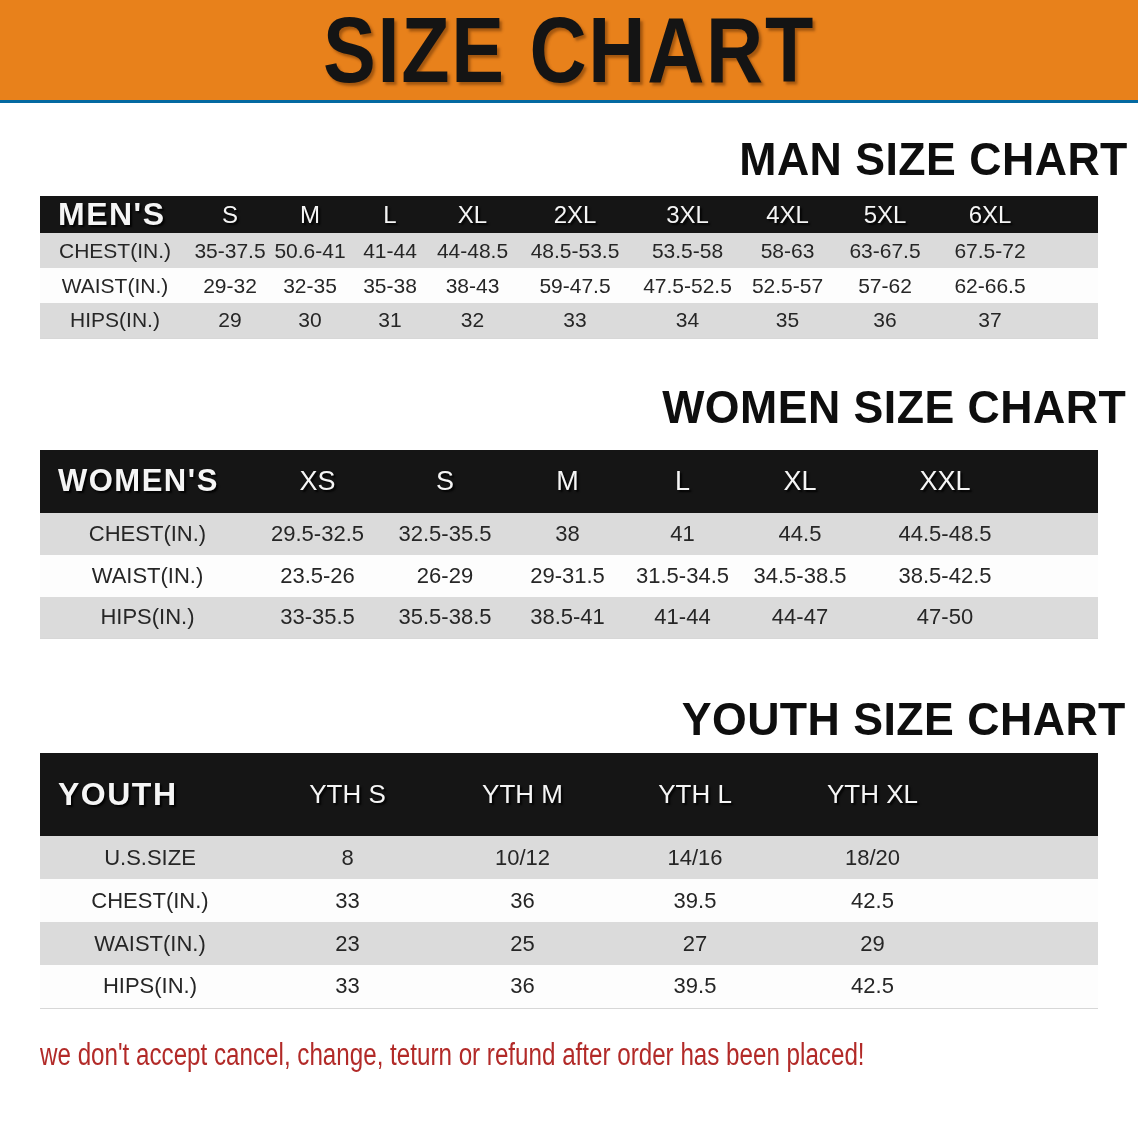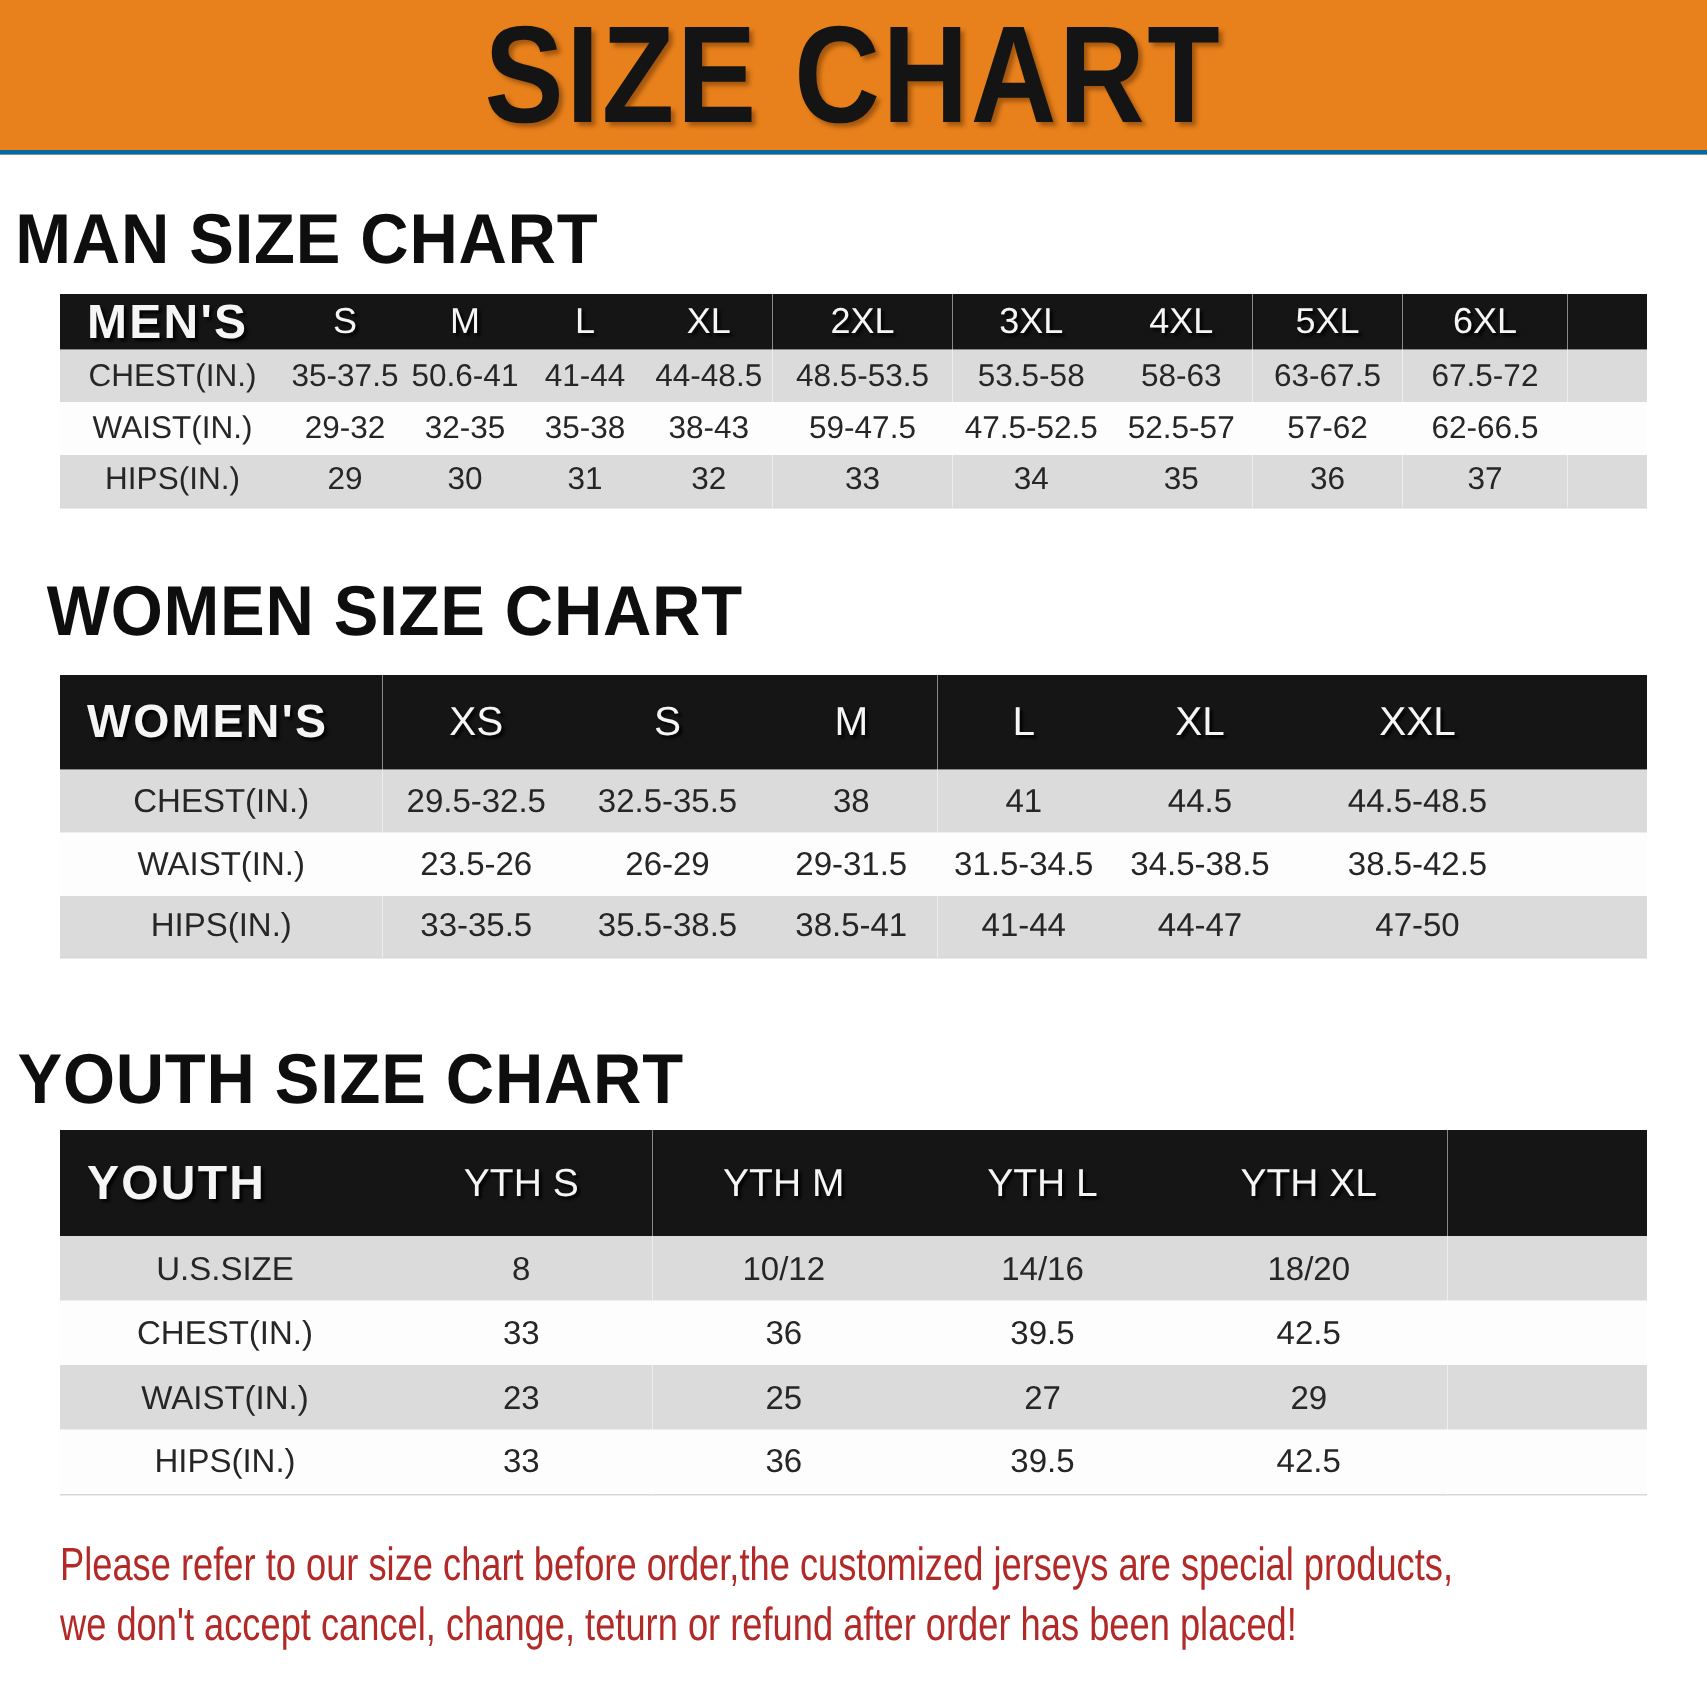--- a/index.html
+++ b/index.html
@@ -18,21 +18,21 @@
     border-bottom:3px solid #0369a1;
   }
   .banner .cond {
     font-size:92px; font-weight:bold; color:#141414;
     transform:scaleX(0.86); letter-spacing:2px;
     text-shadow:3px 3px 3px rgba(80,35,0,0.45);
     line-height:96px;
   }
 
   
-  .section-heading { text-align:left; line-height:55px; height:55px; }
+  .section-heading { text-align:right; line-height:55px; height:55px; }
   .section-heading .cond {
     font-size:47px; font-weight:bold; color:#0e0e0e;
     transform:scaleX(0.95); letter-spacing:0.5px;
   }
   #sec-men   .section-heading { margin:28px 0 10px; }
   #sec-women .section-heading { margin:40px 0 16px;padding-left:19px; }
   #sec-youth .section-heading { margin:52px 0 7px; }
 
   
   .size-table {
@@ -58,21 +58,21 @@
   .men   thead tr { height:24px; }
   .men   thead th { font-size:24px; }
   .men   thead th.main-label { font-size:32px; }
   .men   tbody tr { height:35px; font-size:21px; }
 
   .women thead tr { height:63px; }
   .women thead th { font-size:27px;margin-left:20px; }
   .women thead th.main-label { font-size:31px; }
   .women tbody tr { height:42px; font-size:22px; }
 
-  .youth thead tr { height:71px; }
+  .youth thead tr { height:83px; }
   .youth thead th { font-size:26px; }
   .youth thead th.main-label { font-size:32px; }
   .youth tbody tr { height:43px; font-size:22px; }
 
   
   .disclaimer { margin:26px 0 0 40px; color:var(--disc,#B22A28); }
   .disclaimer .line { display:block; height:40px; }
   .disclaimer .cond {
     font-size:31px; line-height:40px;
     transform:scaleX(0.78); transform-origin:left center;
@@ -272,15 +272,14 @@
           <td>36</td>
           <td>39.5</td>
           <td>42.5</td>
           <td></td>
         </tr>
       </tbody>
     </table>
 </section>
 
 <p class="disclaimer">
-  <span class="line"><span class="cond">Please refer to our size chart before order,the customized jerseys are special products,</span></span>
   <span class="line"><span class="cond">we don't accept cancel, change, teturn or refund after order has been placed!</span></span>
 </p>
 
 </body></html>

